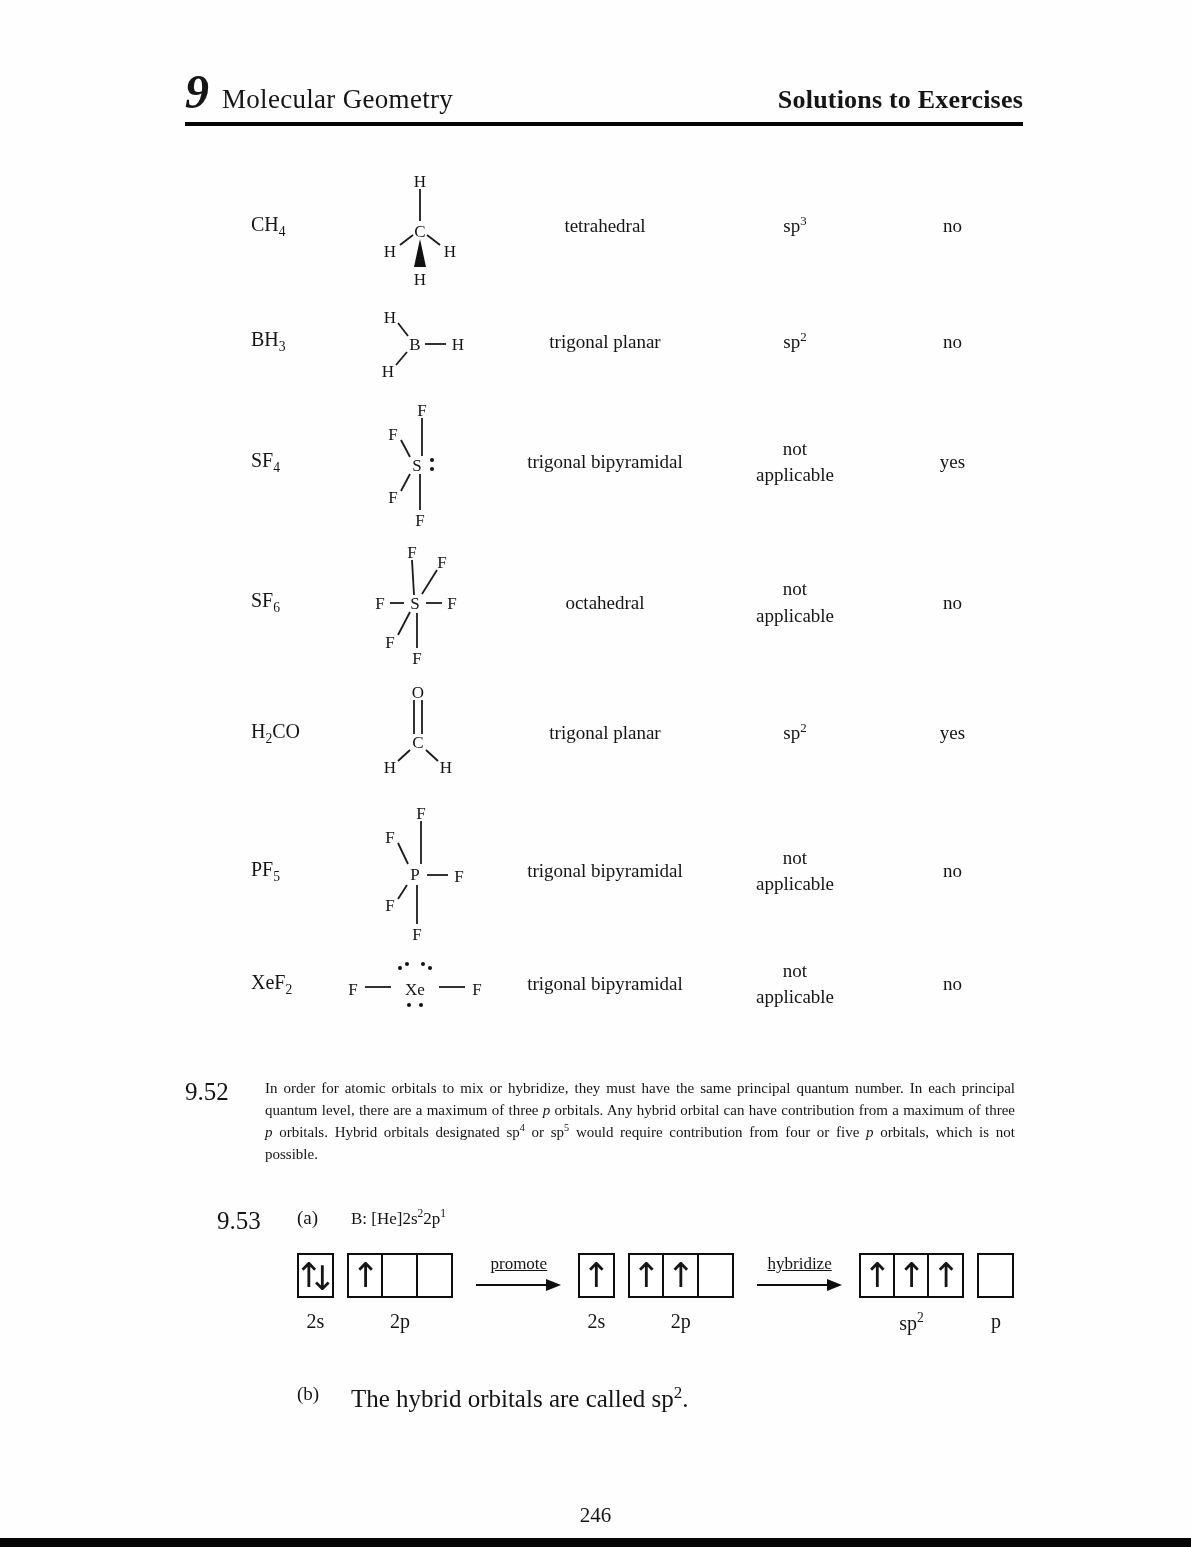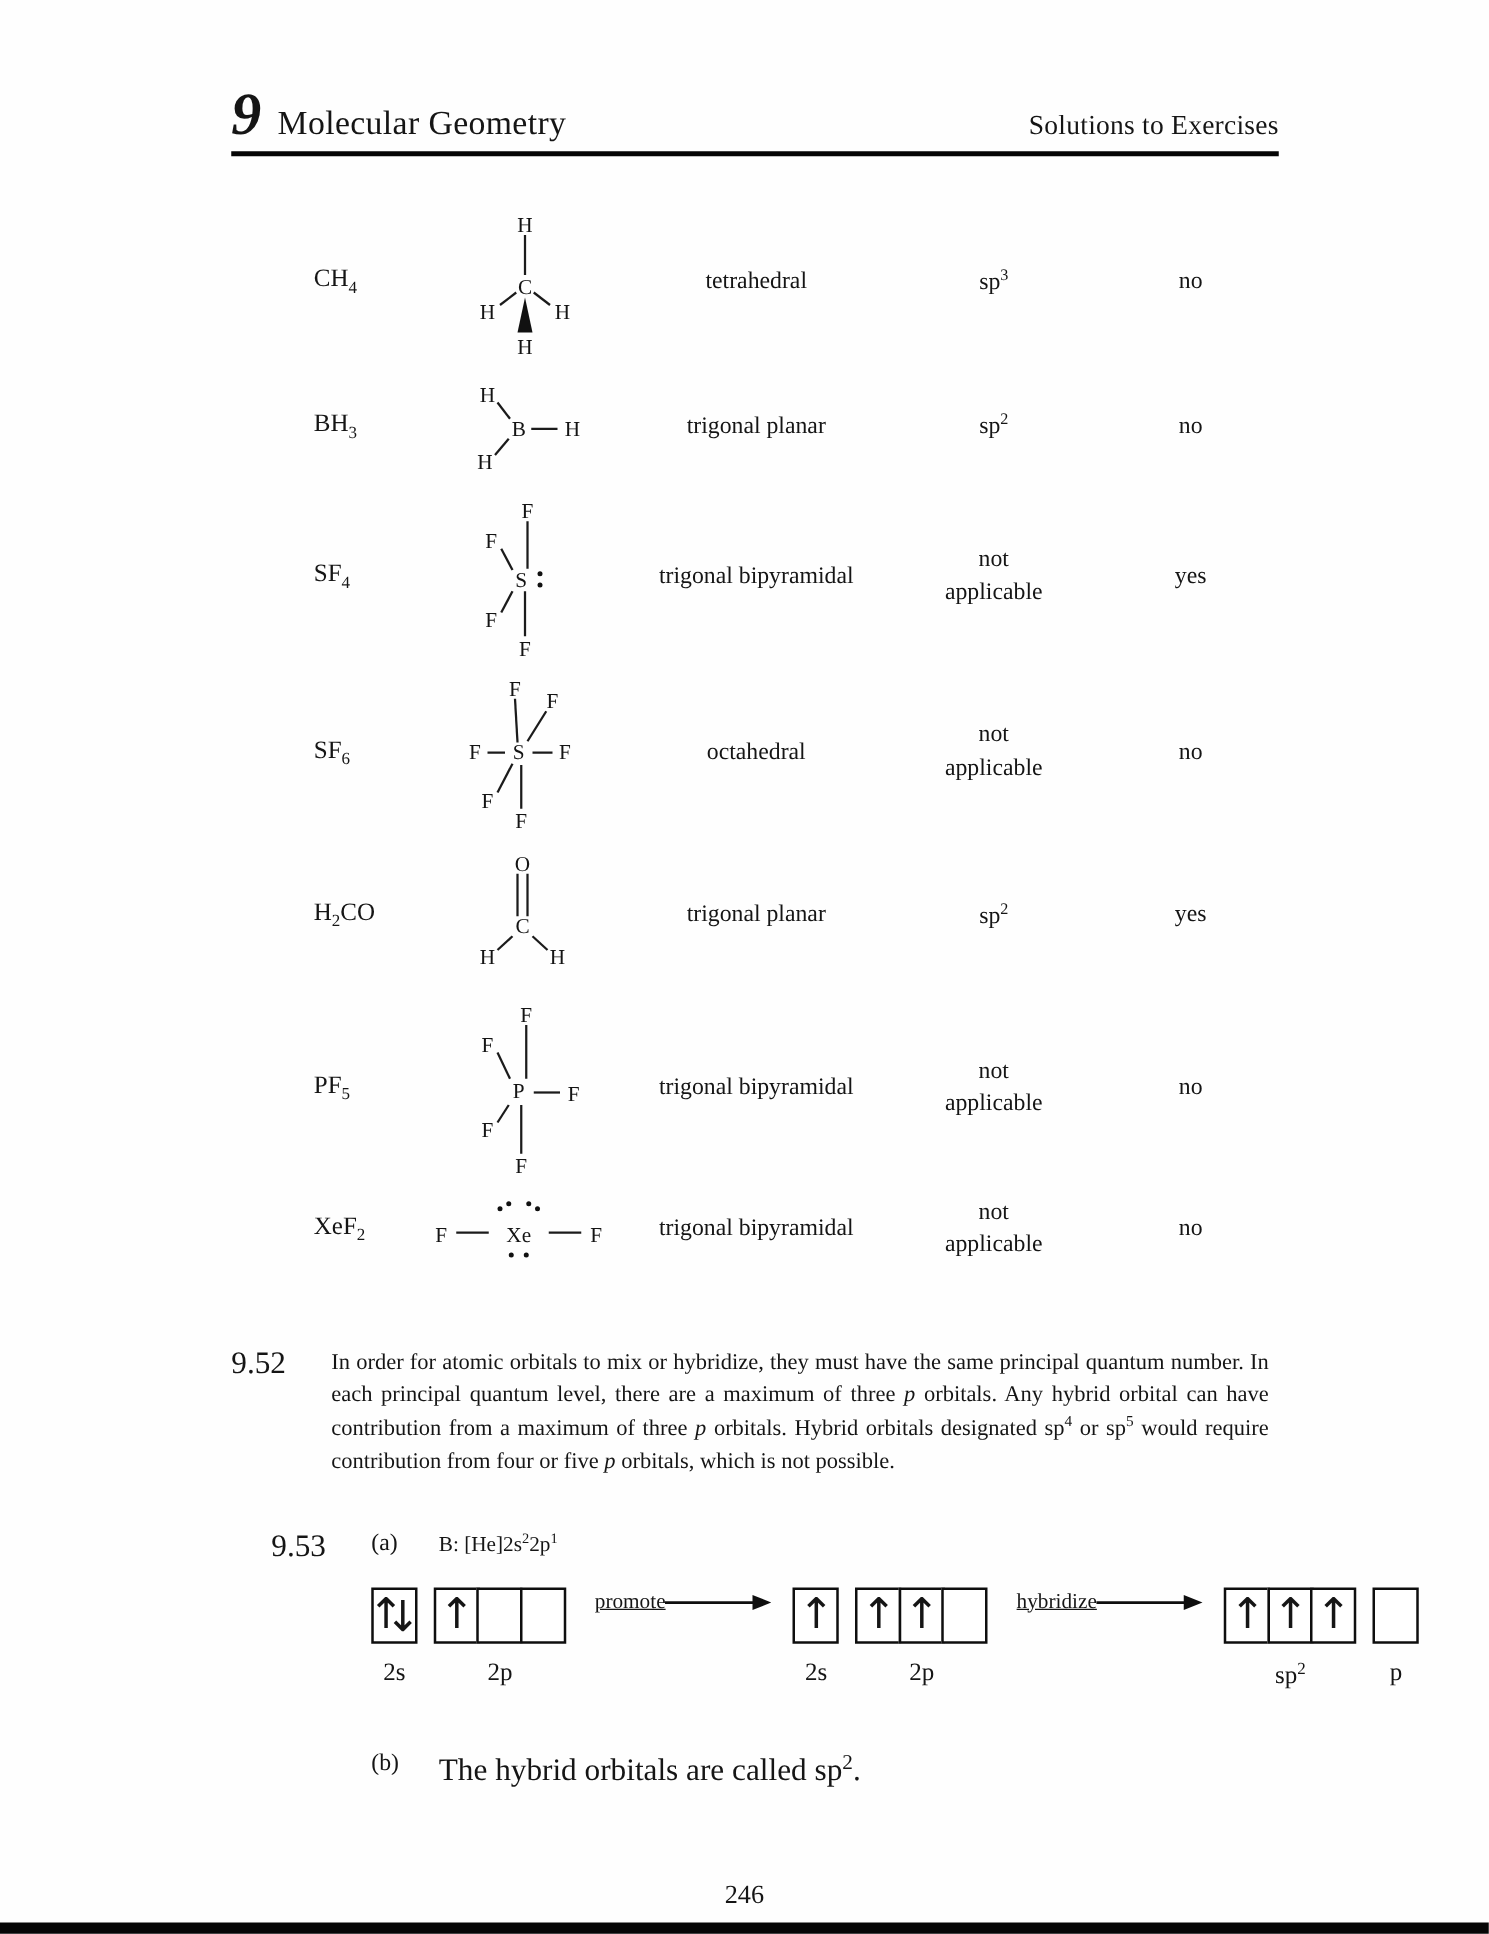--- a/index.html
+++ b/index.html
@@ -6,54 +6,54 @@
   body{
     width:1191px;height:1547px;position:relative;background:#fefefe;
     font-family:"Liberation Serif","DejaVu Serif",serif;color:#151515;
     overflow:hidden;
   }
   .content{position:absolute;left:185px;top:0;width:838px;}
   
   .hdr{margin-top:70px;display:flex;align-items:baseline;border-bottom:4px solid #050505;padding-bottom:7px;}
   .ch-num{font-size:48px;font-style:italic;font-weight:bold;line-height:.9;}
   .ch-title{font-size:27px;margin-left:13px;letter-spacing:.3px;}
-  .right-title{margin-left:auto;font-size:22px;font-weight:normal;letter-spacing:.2px;}
+  .right-title{margin-left:auto;font-size:26px;font-weight:bold;letter-spacing:.2px;}
   
   .mol-table{margin-top:34px;}
   .trow{display:grid;grid-template-columns:150px 170px 200px 180px 135px;align-items:center;padding:7px 0;}
   .cell-formula{padding-left:66px;font-size:20px;}
   .cell-structure{justify-self:center;line-height:0;}
   .cell-geometry,.cell-hybrid,.cell-polar{text-align:center;font-size:19px;}
   .cell-hybrid{line-height:1.38;}
   sub{font-size:.68em;}
   sup{font-size:.68em;}
   em{font-style:italic;}
   .lewis line{stroke:#1b1b1b;stroke-width:1.8;}
   .lewis polygon{fill:#111;}
   .lewis circle{fill:#111;}
   .lewis text{font-family:"Liberation Serif","DejaVu Serif",serif;font-size:17px;fill:#141414;}
   
   .prob{display:flex;}
   .sec952{margin-top:58px;}
   .pnum{width:80px;font-size:25px;flex:none;}
-  .ptext{width:750px;text-align:justify;font-size:18px;line-height:1.44;}
+  .ptext{width:750px;text-align:justify;font-size:15px;line-height:1.44;}
   .sec953{margin-top:42px;margin-left:32px;}
   .palabel{width:54px;font-size:19px;flex:none;}
   .pconfig{font-size:17px;}
   
   .odiagram{margin-left:80px;margin-top:18px;display:flex;align-items:flex-start;}
   .orb-group{display:flex;flex-direction:column;align-items:center;margin-right:13px;}
   .boxes{display:flex;}
   .obox{width:37px;height:45px;border:2.6px solid #0e0e0e;box-sizing:border-box;
         margin-right:-2.6px;display:flex;align-items:center;justify-content:center;background:#fff;}
   .boxes .obox:last-child{margin-right:0;}
   .obox .arr{font-size:34px;line-height:1;font-family:"DejaVu Sans","DejaVu Serif",sans-serif;transform:translateY(-1px);}
   .obox .arr.dn{margin-left:-15px;transform:translateY(2px);}
   .olabel{margin-top:12px;font-size:20px;}
-  .arrow-block{display:flex;align-items:center;margin:1px 16px 0 10px;text-align:right;}
+  .arrow-block{display:flex;flex-direction:column;align-items:center;margin:1px 16px 0 10px;text-align:right;}
   .arrow-label{font-size:17px;text-decoration:underline;margin-bottom:3px;}
   .arrow-svg line{stroke:#0e0e0e;stroke-width:2.2;}
   .arrow-svg polygon{fill:#0e0e0e;}
   .partb{margin-top:48px;margin-left:80px;display:flex;}
   .pbtext{font-size:25px;}
   
   .page-number{position:absolute;left:0;top:1460px;width:100%;text-align:center;
                font-weight:normal;font-size:21px;margin-top:43px;}
   .bottom-bar{position:absolute;left:0;bottom:0;width:100%;height:9px;background:#060606;}
 </style>

